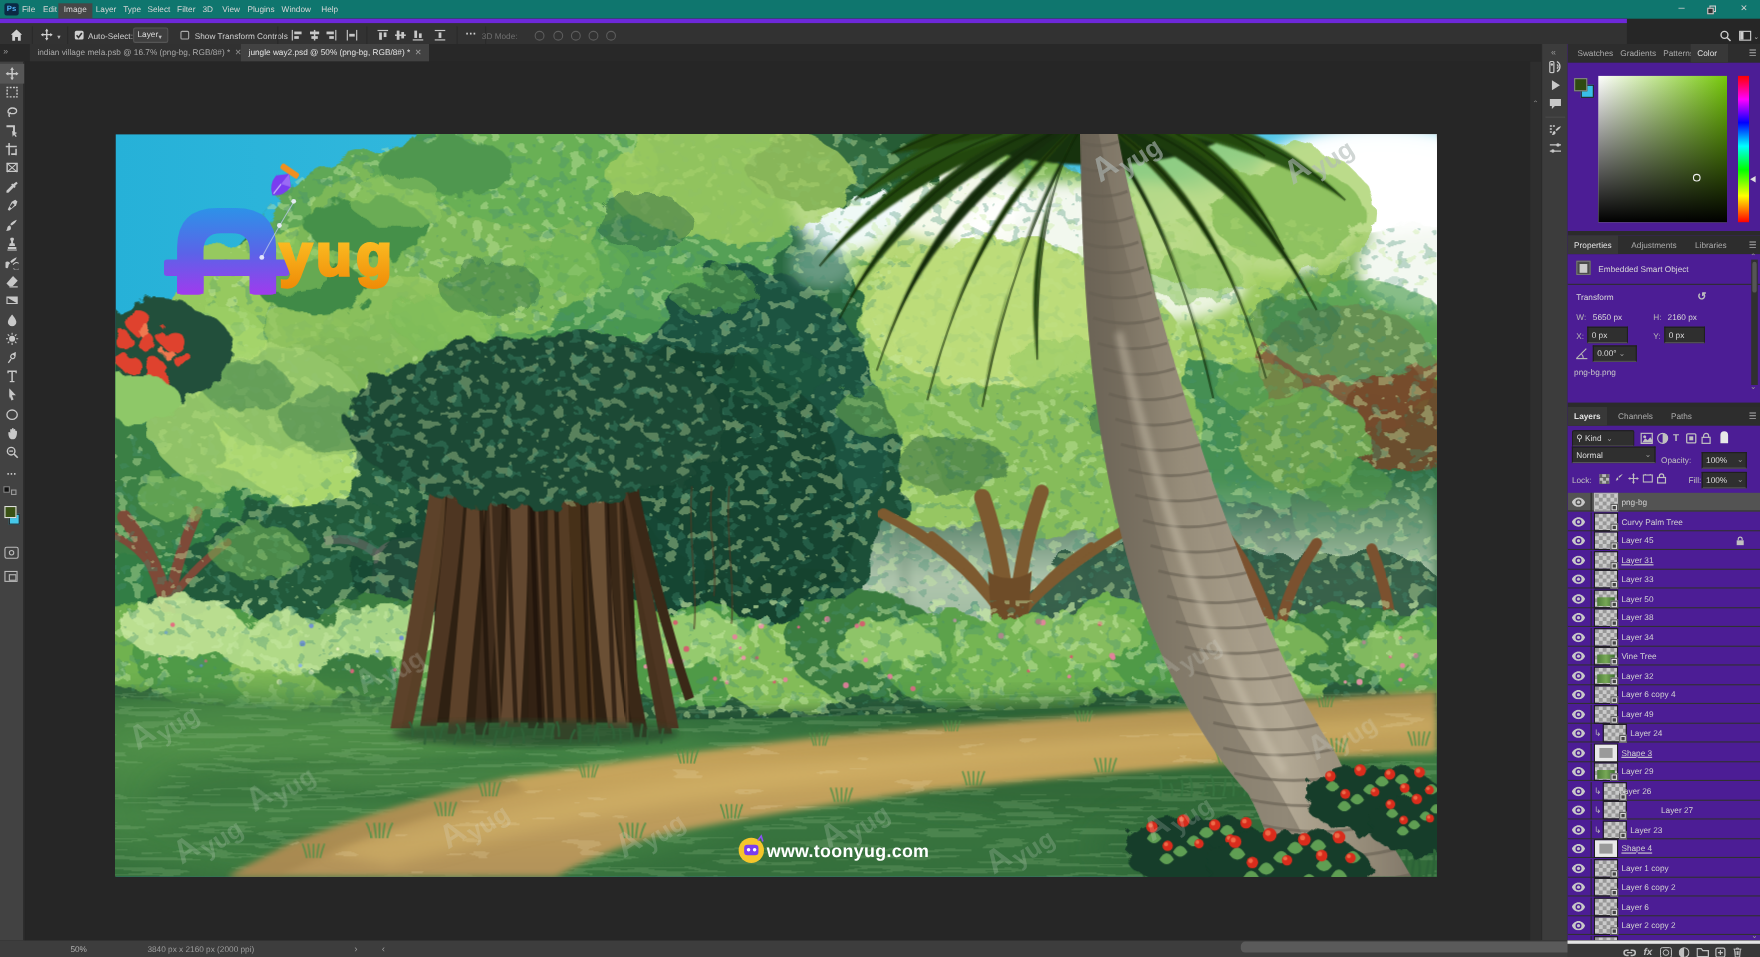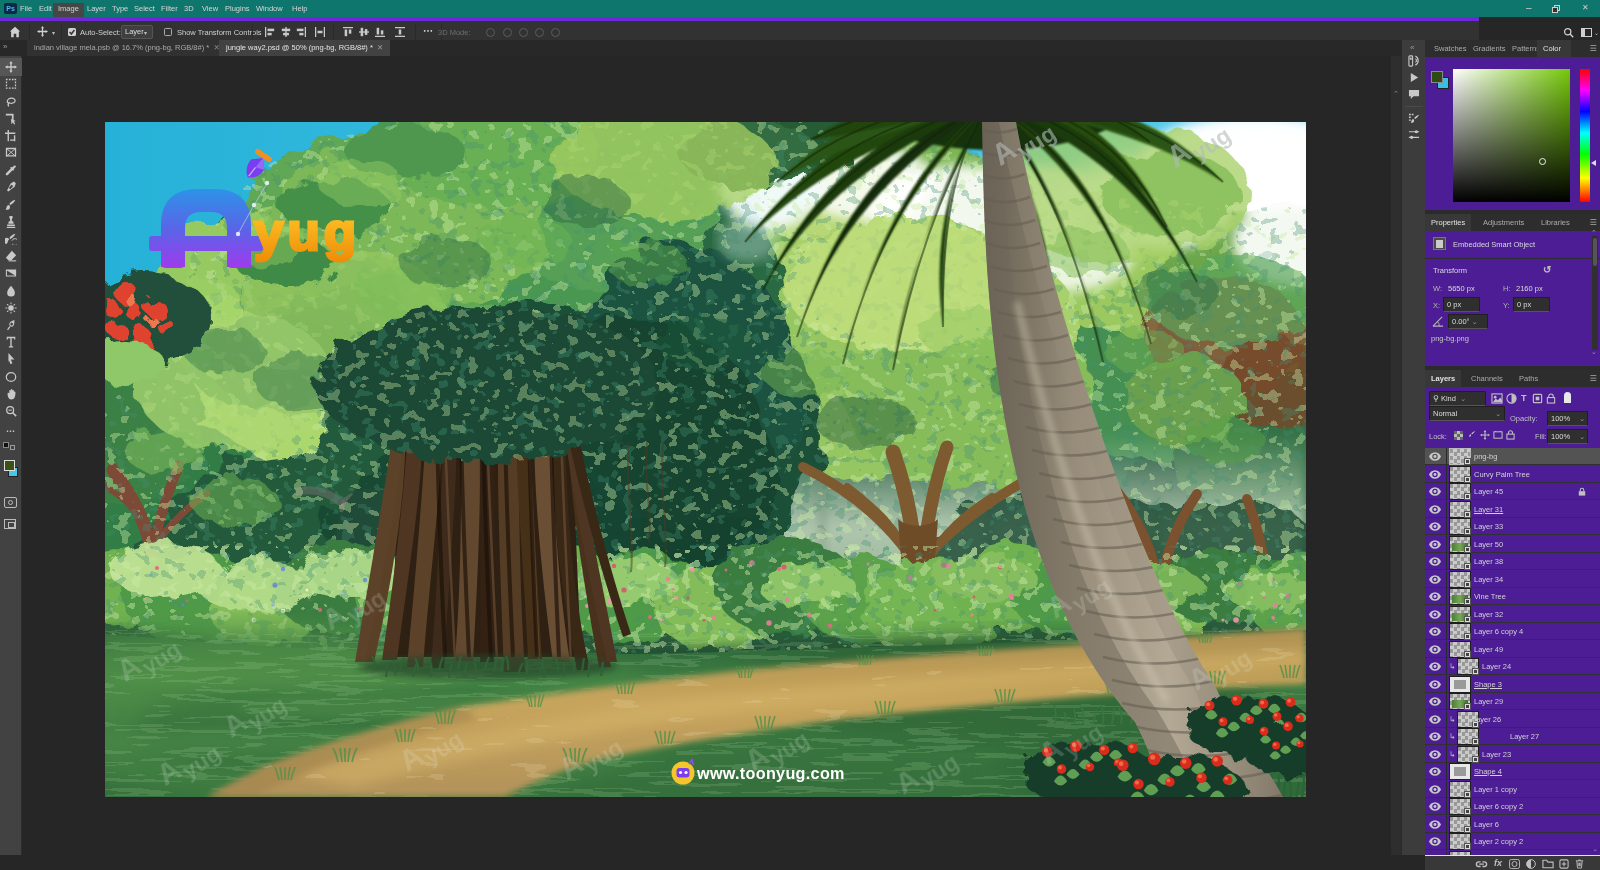--- a/index.html
+++ b/index.html
@@ -1502,21 +1502,21 @@
           <svg class="eye" viewBox="0 0 14 10">
             <path d="M7 0C3.5 0 1 2.6 0 5c1 2.4 3.5 5 7 5s6-2.6 7-5c-1-2.4-3.5-5-7-5zm0 8.2A3.2 3.2 0 117 1.8a3.2 3.2 0 010 6.4z" fill="#c8c8c8"></path>
             <circle cx="7" cy="5" r="1.7" fill="#c8c8c8"></circle>
           </svg>
           <div class="sep" style="left:21px;top:0;width:1px;height:17px"></div>
           <div class="thumb" style="left:25px;"></div>
           <div class="lname" style="left:49px;">Layer 3</div>
         </div>
       </div>
 </div>
-<div class="abs" style="left:1425px;top:855px;width:175px;height:15px;background:#383838;border-top:1px solid #e5e5e5;color:#c0c0c0;font-size:9px;z-index:9">
+<div class="abs" style="left:1425px;top:855px;width:175px;height:15px;background:#383838;border-top:3px solid #e5e5e5;color:#c0c0c0;font-size:9px;z-index:9">
 <svg class="abs" style="left:50px;top:4px" width="13" height="8" viewBox="0 0 14 8">
         <path d="M4 1h2v1.5H4A1.5 1.5 0 004 6h2v1.5H4a3 3 0 010-6.5zM8 1h2a3 3 0 010 6.5H8V6h2A1.5 1.5 0 0010 2.5H8zM4.5 3.5h5v1.2h-5z" fill="#c0c0c0"></path>
       </svg>
 <span style="position:absolute;left:69px;top:2px;font-style:italic;font-weight:bold;font-size:9px">fx</span>
 <svg class="abs" style="left:84px;top:3px" width="11" height="10" viewBox="0 0 12 11">
         <rect x="0.5" y="0.5" width="11" height="10" rx="2" fill="none" stroke="#c0c0c0"></rect>
         <circle cx="6" cy="5.5" r="2.8" fill="none" stroke="#c0c0c0"></circle>
       </svg>
 <svg class="abs" style="left:101px;top:3px" width="10" height="10" viewBox="0 0 11 11">
         <circle cx="5.5" cy="5.5" r="4.8" fill="none" stroke="#c0c0c0" stroke-width="1.1"></circle>
@@ -1527,12 +1527,19 @@
       </svg>
 <svg class="abs" style="left:134px;top:3px" width="10" height="10" viewBox="0 0 11 11">
         <rect x="1" y="1" width="9" height="9" rx="1.5" fill="none" stroke="#c0c0c0" stroke-width="1.2"></rect>
         <path d="M5.5 3v5M3 5.5h5" stroke="#c0c0c0" stroke-width="1.2"></path>
       </svg>
 <svg class="abs" style="left:150px;top:3px" width="9" height="10" viewBox="0 0 10 11">
         <path d="M1 2h8M2 2l.8 8h4.4L8 2M4 2V1h2v1M3.5 4v4M5 4v4M6.5 4v4" stroke="#c0c0c0" stroke-width="1" fill="none"></path>
       </svg>
 <span style="position:absolute;right:2px;top:-11px;color:#9a9a9a;font-size:7px">⌄</span>
 </div>
+<div id="statusbar" class="abs">
+<div class="abs" style="left:64px;top:3px;font-size:7.5px;color:#b0b0b0;font-weight:normal;white-space:nowrap;">50%</div>
+<div class="abs" style="left:134px;top:3px;font-size:7.5px;color:#9c9c9c;font-weight:normal;white-space:nowrap;">3840 px x 2160 px (2000 ppi)</div>
+<div class="abs" style="left:322px;top:2px;font-size:9px;color:#9c9c9c;font-weight:normal;white-space:nowrap;">›</div>
+<div class="abs" style="left:347px;top:2px;font-size:9px;color:#9c9c9c;font-weight:normal;white-space:nowrap;">‹</div>
+<div class="abs" style="left:1128px;top:1px;width:466px;height:10px;background:#5a5a5a;border-radius:4px"></div>
+</div>
 </div>
 </body></html>

